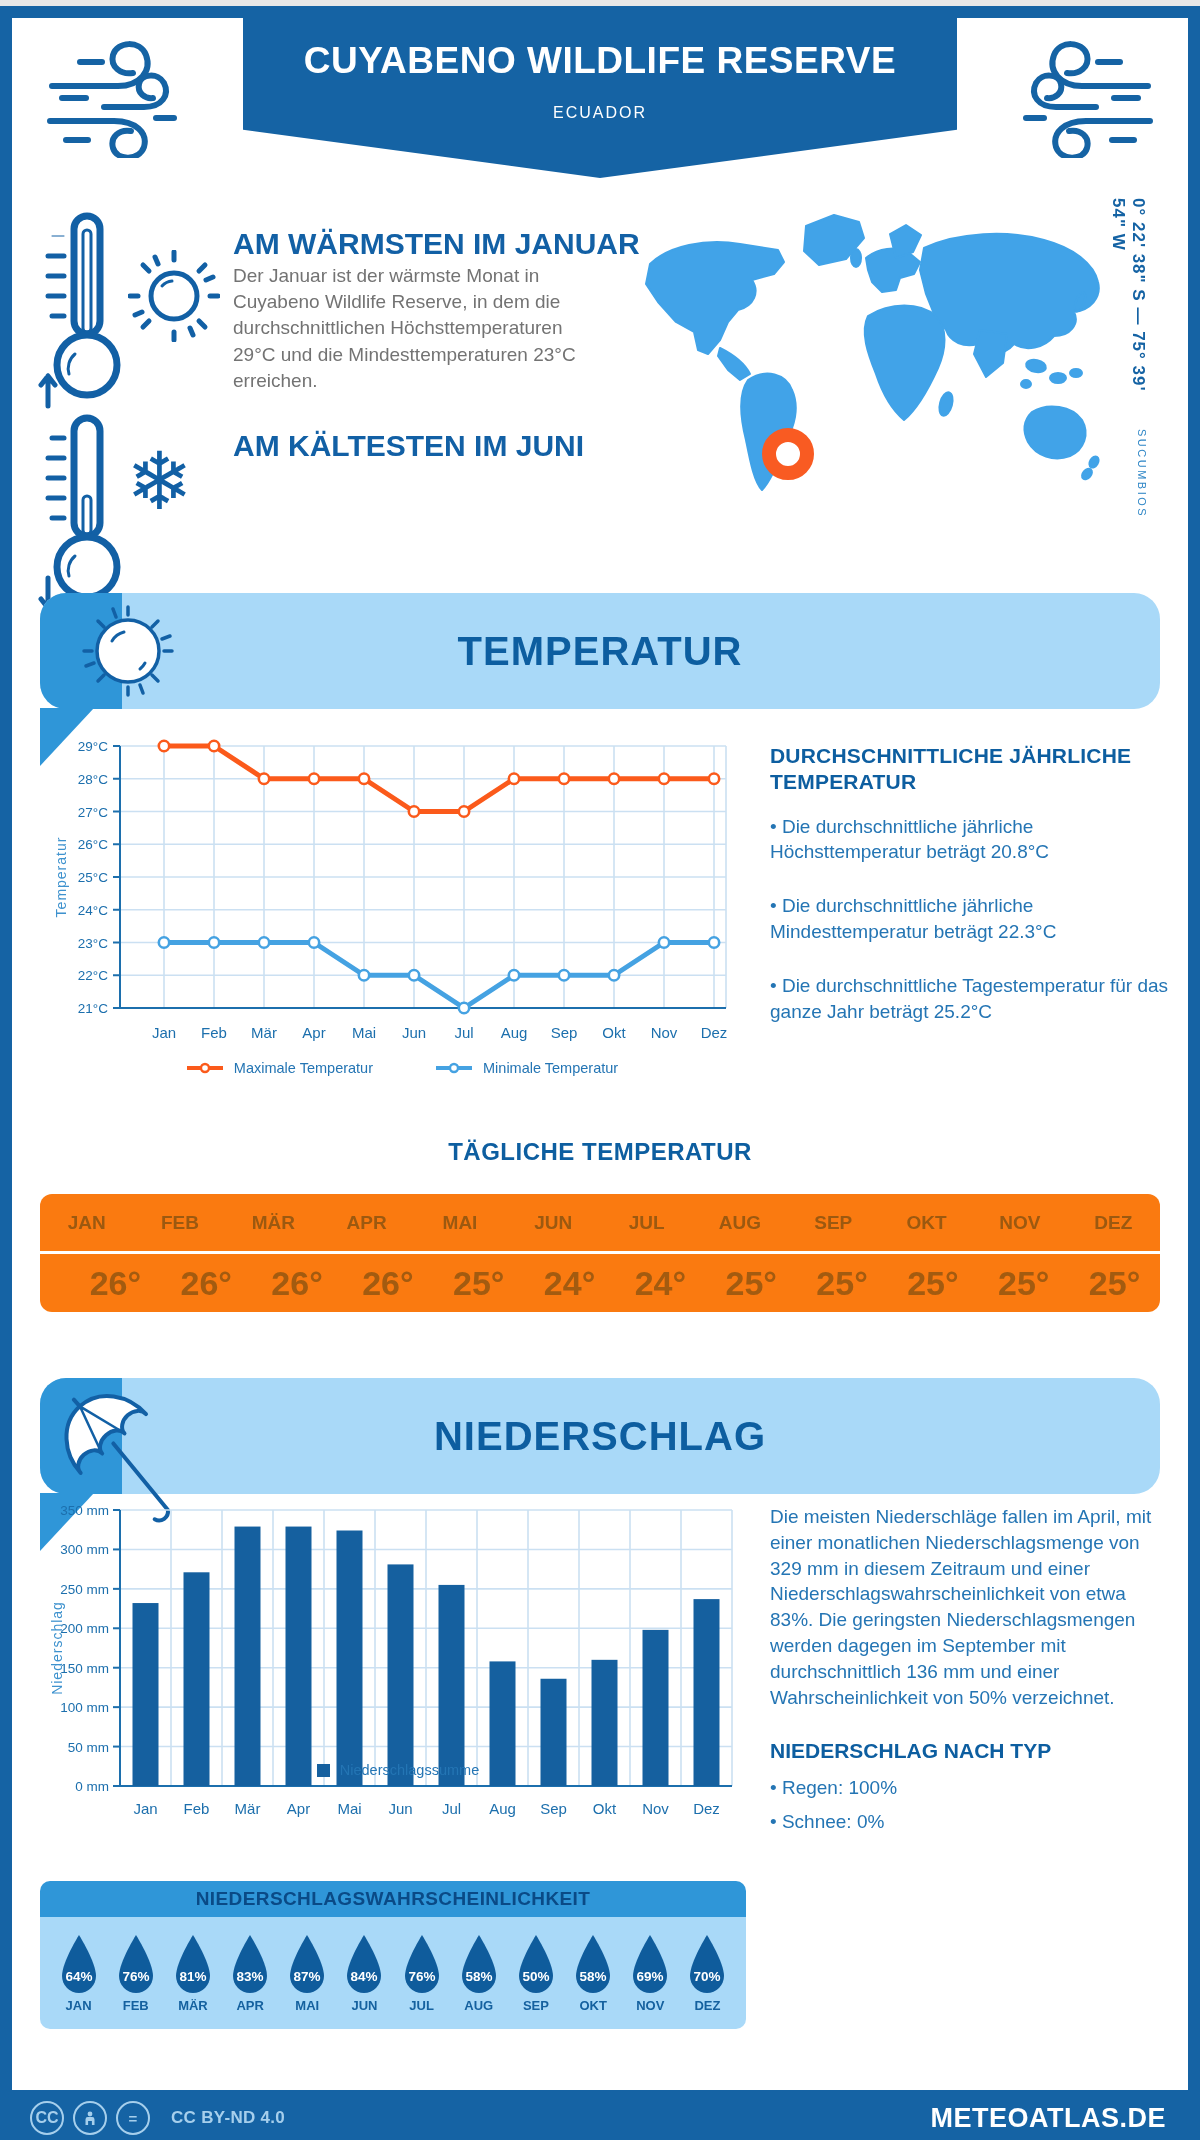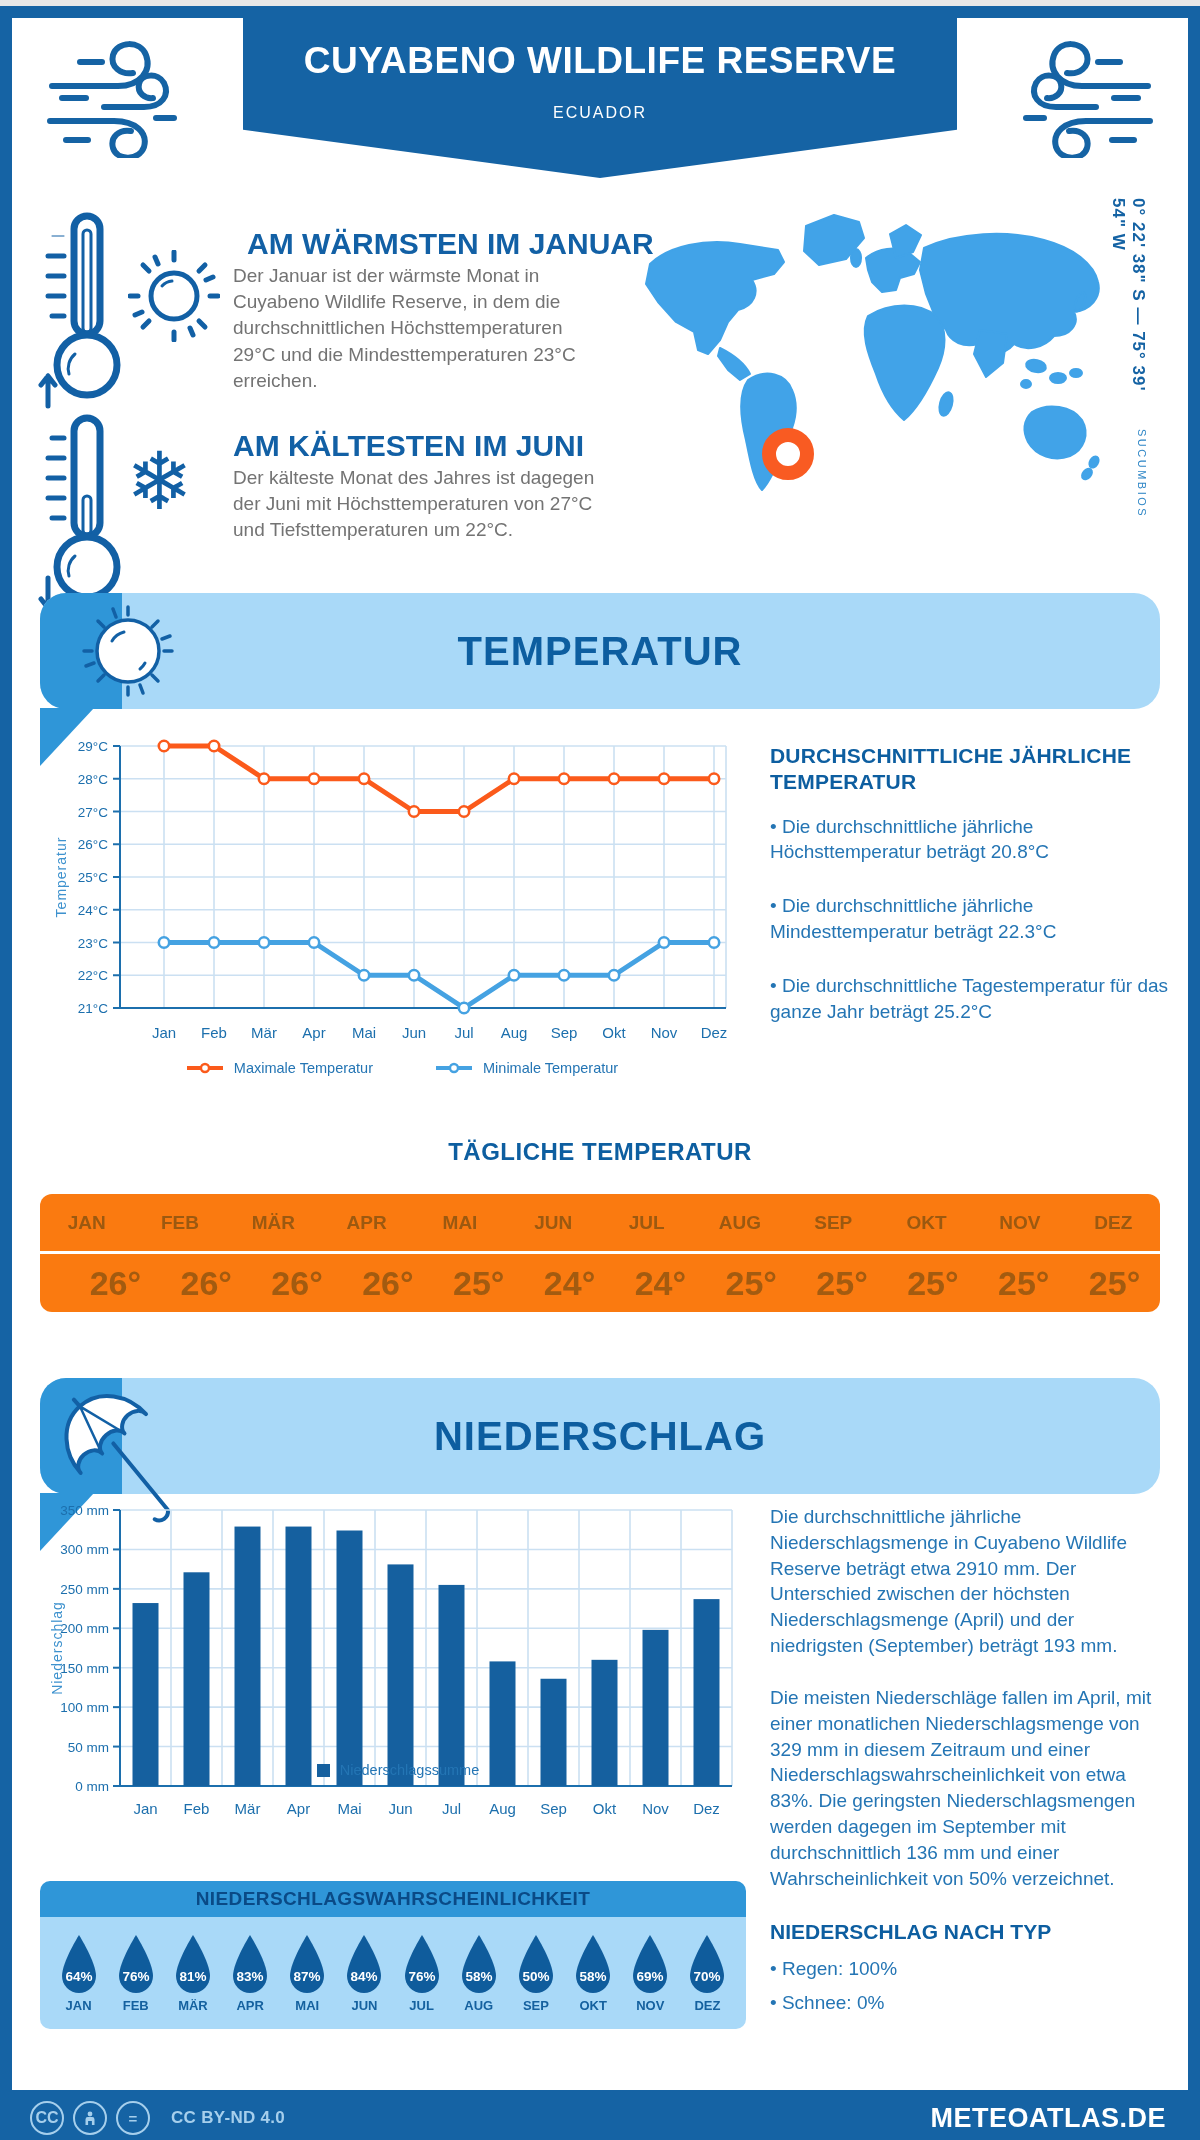--- a/index.html
+++ b/index.html
@@ -134,38 +134,37 @@
       <path d="M90 46 H82"></path>
     <path d="M21 21 l-6 -6"></path>
       <path d="M77 77 l-6 -6"></path>
       <path d="M71 21 l6 -6"></path>
       <path d="M15 77 l6 -6"></path>
     <path d="M30 14 l-3 -7"></path>
       <path d="M62 78 l3 7"></path>
       <path d="M78 30 l7 -3"></path>
       <path d="M14 62 l-7 3"></path>
   </svg>
-  <h2 class="intro-head" style="left:247px;top:196px;text-align:right;">AM WÄRMSTEN IM JANUAR</h2>
+  <h2 class="intro-head" style="left:233px;top:196px;text-align:right;">AM WÄRMSTEN IM JANUAR</h2>
   <p class="intro-text" style="left:233px;top:238px;width:372px;">Der Januar ist der wärmste Monat in Cuyabeno Wildlife Reserve, in dem die durchschnittlichen Höchsttemperaturen 29°C und die Mindesttemperaturen 23°C erreichen.</p>
 
   <svg class="thermo" style="left:38px;top:404px;" viewBox="0 0 100 210" fill="none" stroke="#1260A5" stroke-linecap="round">
     <rect x="36" y="8" width="26" height="118" rx="13" stroke-width="7"></rect>
     <rect x="45" y="86" width="8" height="38" rx="4" stroke-width="3"></rect>
     <circle cx="49" cy="157" r="30" stroke-width="7"></circle>
     <path d="M31 166 a19 19 0 0 1 6 -20" stroke-width="3"></path>
     <path d="M26 28 H14" stroke-width="5"></path>
       <path d="M26 48 H10" stroke-width="5"></path>
       <path d="M26 68 H10" stroke-width="5"></path>
     <path d="M26 88 H10" stroke-width="5"></path>
       <path d="M26 108 H14" stroke-width="5"></path>
     <path d="M10 168 V198 M10 198 l-7 -9 M10 198 l7 -9" stroke-width="5"></path>
   </svg>
   <div class="snow" style="left:126px;top:436px;">❄</div>
   <h2 class="intro-head" style="left:233px;top:398px;">AM KÄLTESTEN IM JUNI</h2>
-  <p class="intro-text" style="left:233px;top:440px;width:392px;">Der kälteste Monat des Jahres ist dagegen der Juni mit Höchsttemperaturen von 27°C und Tiefsttemperaturen um 22°C.</p>
 
   <svg class="map" viewBox="0 0 478 322">
     <g fill="#41A3E8" stroke="#41A3E8" stroke-width="2" stroke-linejoin="round">
       <path d="M178 30 l28 -11 25 7 5 16 -18 21 -27 6 -15 -14 Z"></path>
       <path d="M22 68 C40 50 78 42 112 48 L150 54 156 66 146 78 124 84 C132 96 126 110 110 114 L100 126 92 144 80 158 70 154 66 136 48 126 30 106 18 88 Z"></path>
       <path d="M92 152 C104 158 116 166 122 178 L112 184 100 174 90 160 Z"></path>
       <path d="M120 184 C138 172 158 178 164 194 C172 212 166 230 158 246 C150 268 142 286 134 294 C126 286 122 264 118 244 C112 220 110 198 120 184 Z"></path>
       <path d="M238 62 C250 52 268 50 280 56 L292 66 286 78 272 82 268 94 254 96 244 86 240 74 Z"></path>
       <path d="M262 38 l16 -9 15 10 -8 17 -17 6 Z"></path>
       <ellipse cx="228" cy="62" rx="5" ry="9"></ellipse>
@@ -430,21 +429,20 @@
       <rect x="645.5" y="103.10857142857142" width="26" height="186.89142857142858" fill="#15609F"></rect>
     </svg>
   <div id="rain-legend" class="legend" style="left:48px;top:1756px;width:700px;">
       <div class="item">
         <span class="sq"></span>
         <span>Niederschlagssumme</span>
       </div>
     </div>
 
   <div class="col-right" style="top:1498px;">
-    <p>Die durchschnittliche jährliche Niederschlagsmenge in Cuyabeno Wildlife Reserve beträgt etwa 2910 mm. Der Unterschied zwischen der höchsten Niederschlagsmenge (April) und der niedrigsten (September) beträgt 193 mm.</p>
     <p>Die meisten Niederschläge fallen im April, mit einer monatlichen Niederschlagsmenge von 329 mm in diesem Zeitraum und einer Niederschlagswahrscheinlichkeit von etwa 83%. Die geringsten Niederschlagsmengen werden dagegen im September mit durchschnittlich 136 mm und einer Wahrscheinlichkeit von 50% verzeichnet.</p>
     <h4>NIEDERSCHLAG NACH TYP</h4>
     <p class="bullet">• Regen: 100%</p>
     <p class="bullet">• Schnee: 0%</p>
   </div>
 
   <div class="prob-box">
     <div class="prob-header">NIEDERSCHLAGSWAHRSCHEINLICHKEIT</div>
     <div class="prob-body" id="droplets">
         <div class="drop-cell">

